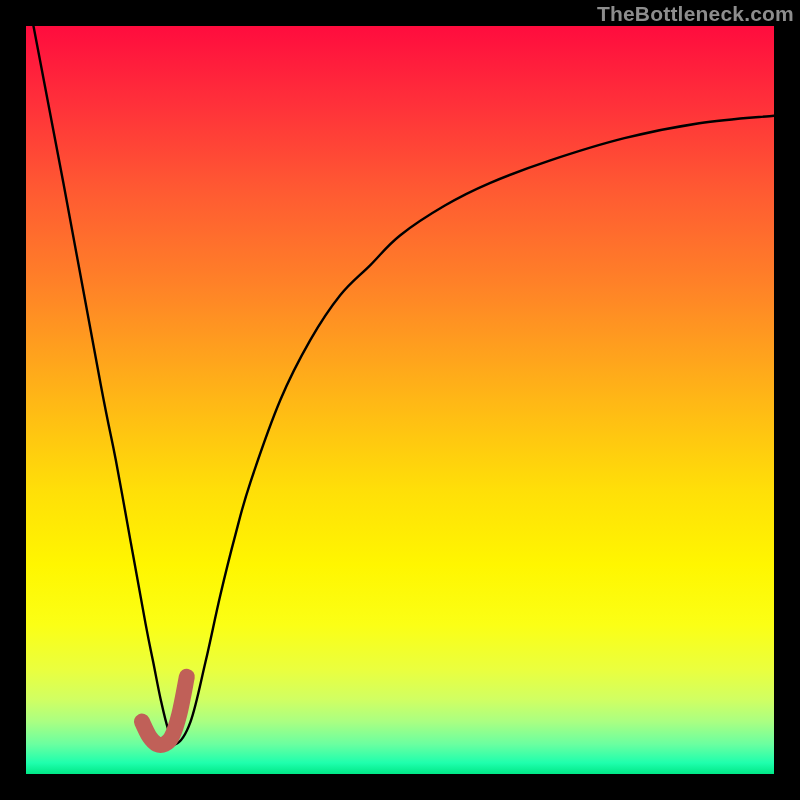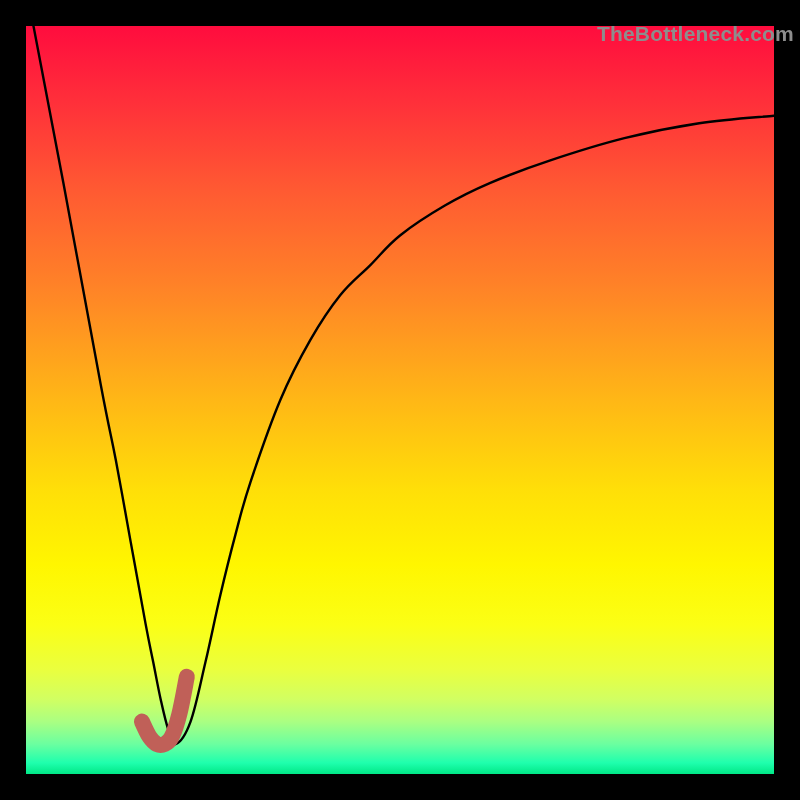--- a/index.html
+++ b/index.html
@@ -33,21 +33,20 @@
   }
   .watermark {
     position: absolute;
     top: 2px;
     right: 6px;
     font-family: Arial, Helvetica, sans-serif;
     font-size: 21px;
     font-weight: 600;
     color: #8d8d8d;
     letter-spacing: 0.2px;
-    margin-top: 20px;
   }
 </style>
 </head>
 <body>
 
 <div class="frame">
   <div class="plot">
     <svg viewBox="0 0 748 748" preserveAspectRatio="none">
       <defs>
         <linearGradient id="bg-grad" x1="0" y1="0" x2="0" y2="1">

